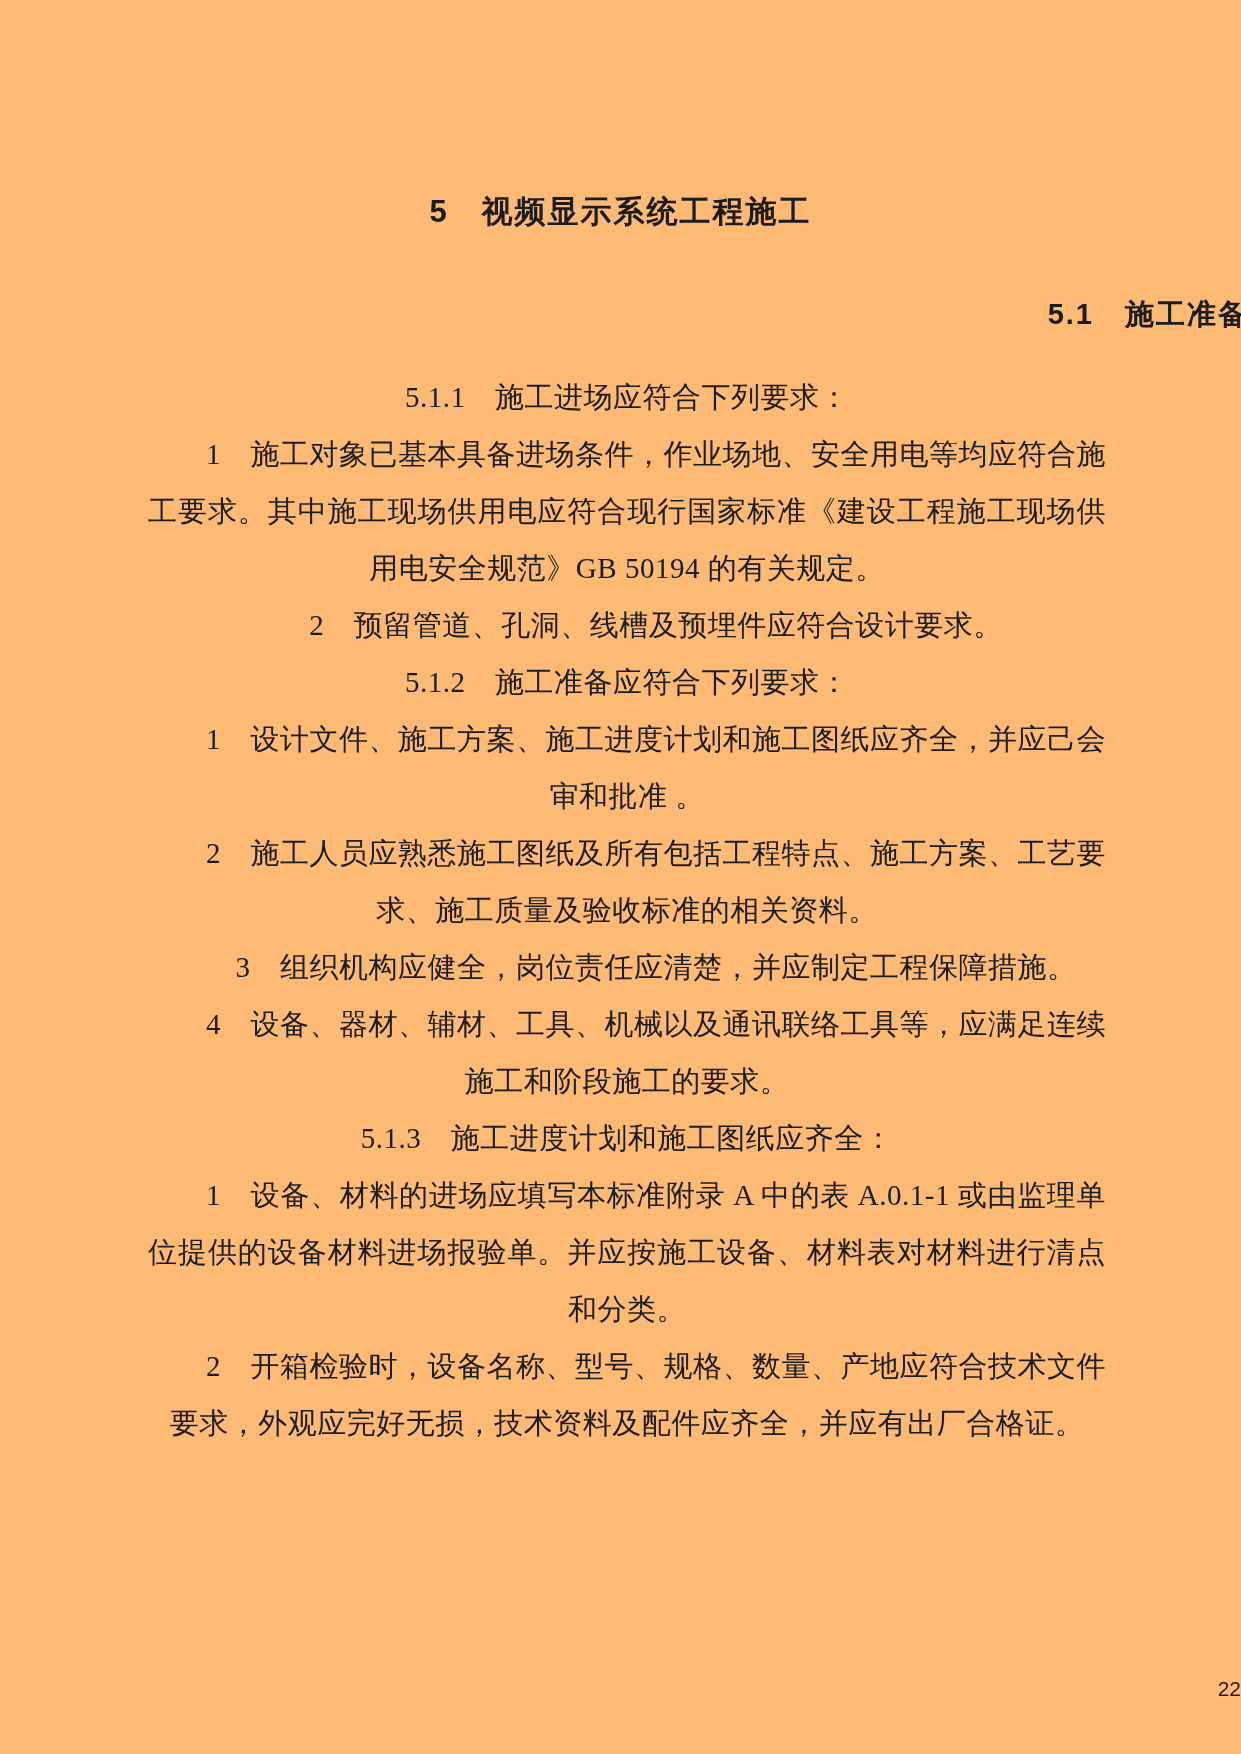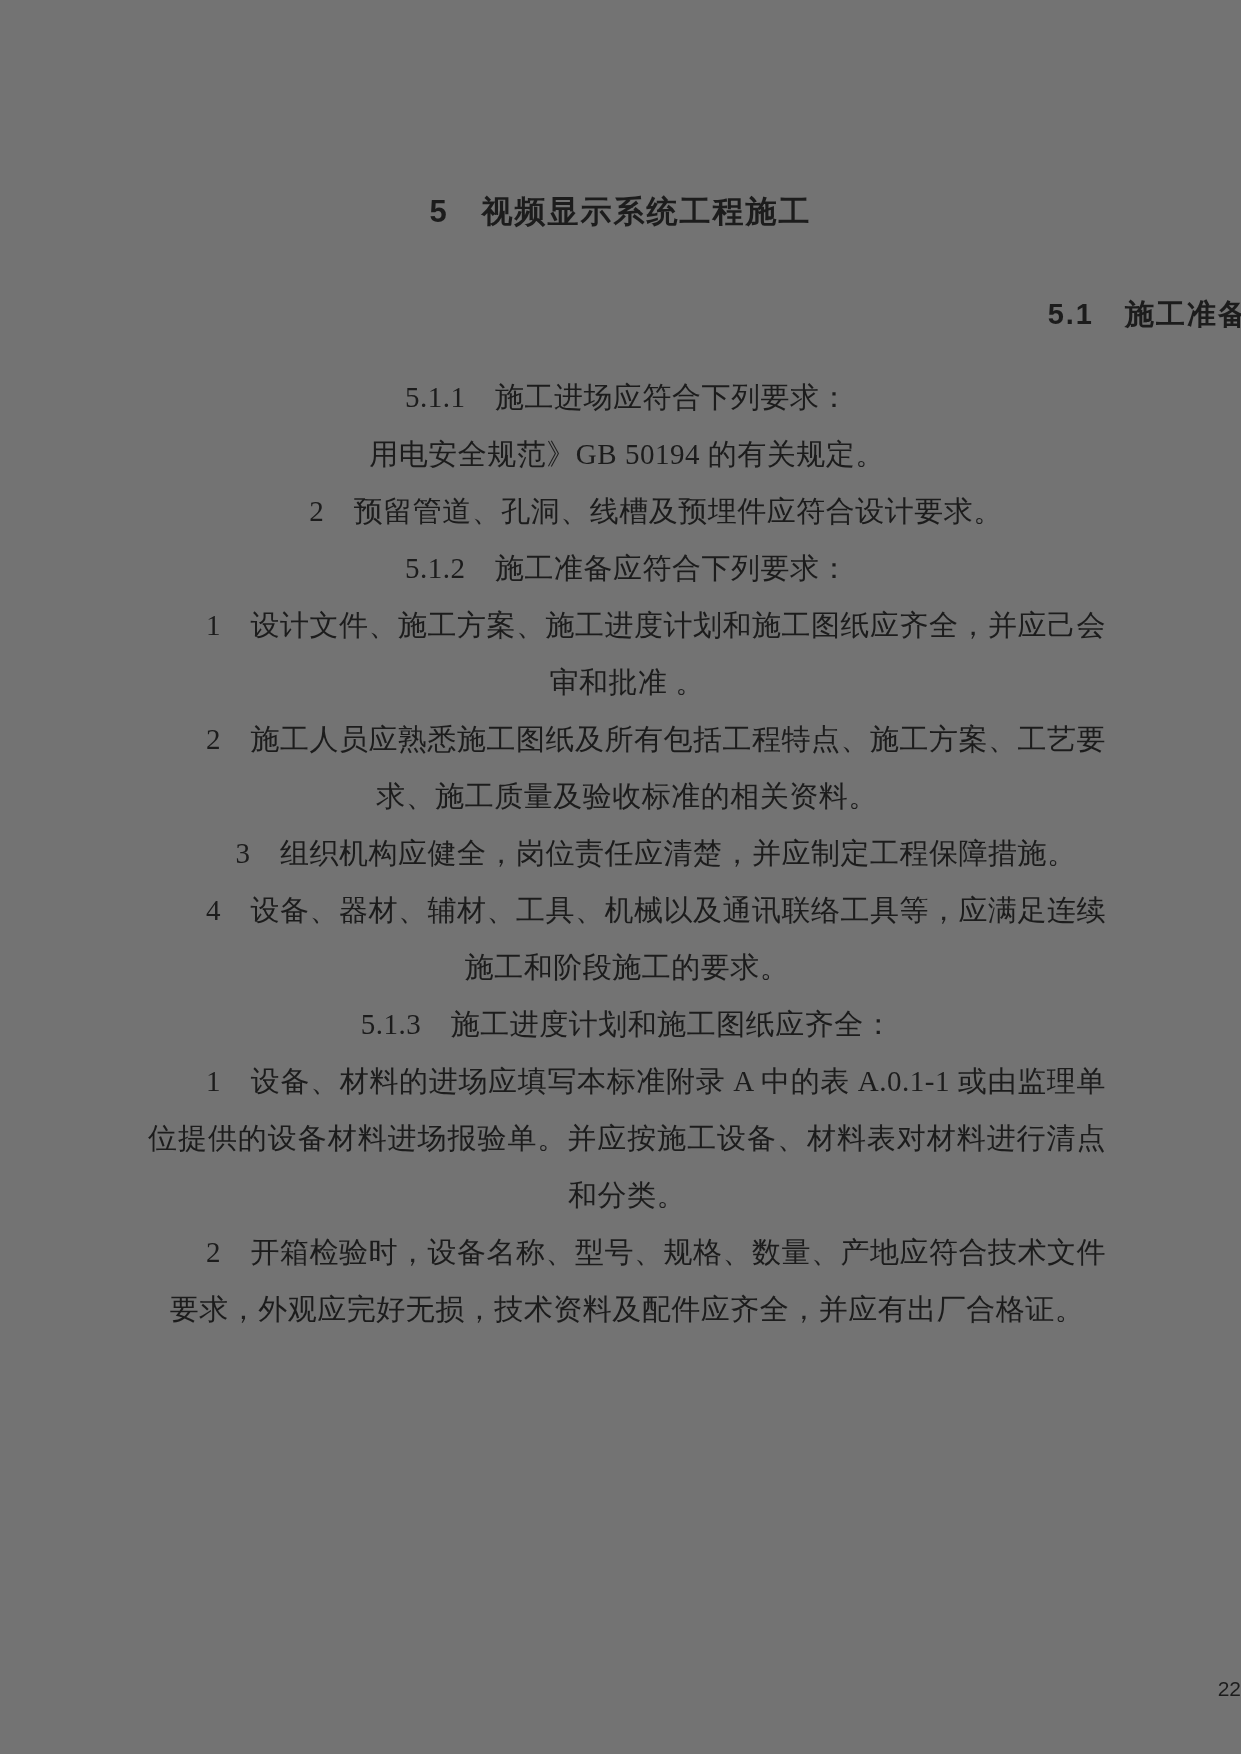--- a/index.html
+++ b/index.html
@@ -4,21 +4,21 @@
 <style>
   html, body {
     margin: 0;
     padding: 0;
     background: #ffffff;
   }
   .page {
     position: relative;
     width: 1241px;
     height: 1754px;
-    background: #737373;
+    background: #fdba74;
     color: #1c1c1c;
     overflow: hidden;
   }
   .chapter-title {
     position: absolute;
     top: 192px;
     left: 0;
     width: 100%;
     text-align: center;
     font-family: "Liberation Sans", "DejaVu Sans", sans-serif;
@@ -81,20 +81,22 @@
   }
 </style>
 </head>
 <body>
 
 <div class="page">
   <div class="chapter-title">5　视频显示系统工程施工</div>
   <div class="section-heading">5.1　施工准备</div>
   <div class="body-text" id="body-text">
       <div class="line">5.1.1　施工进场应符合下列要求：</div>
+      <div class="line indent fill">1　施工对象已基本具备进场条件，作业场地、安全用电等均应符合施</div>
+      <div class="line fill">工要求。其中施工现场供用电应符合现行国家标准《建设工程施工现场供</div>
       <div class="line">用电安全规范》GB 50194 的有关规定。</div>
       <div class="line indent">2　预留管道、孔洞、线槽及预埋件应符合设计要求。</div>
       <div class="line">5.1.2　施工准备应符合下列要求：</div>
       <div class="line indent fill">1　设计文件、施工方案、施工进度计划和施工图纸应齐全，并应己会</div>
       <div class="line">审和批准 。</div>
       <div class="line indent fill">2　施工人员应熟悉施工图纸及所有包括工程特点、施工方案、工艺要</div>
       <div class="line">求、施工质量及验收标准的相关资料。</div>
       <div class="line indent">3　组织机构应健全，岗位责任应清楚，并应制定工程保障措施。</div>
       <div class="line indent fill">4　设备、器材、辅材、工具、机械以及通讯联络工具等，应满足连续</div>
       <div class="line">施工和阶段施工的要求。</div>

